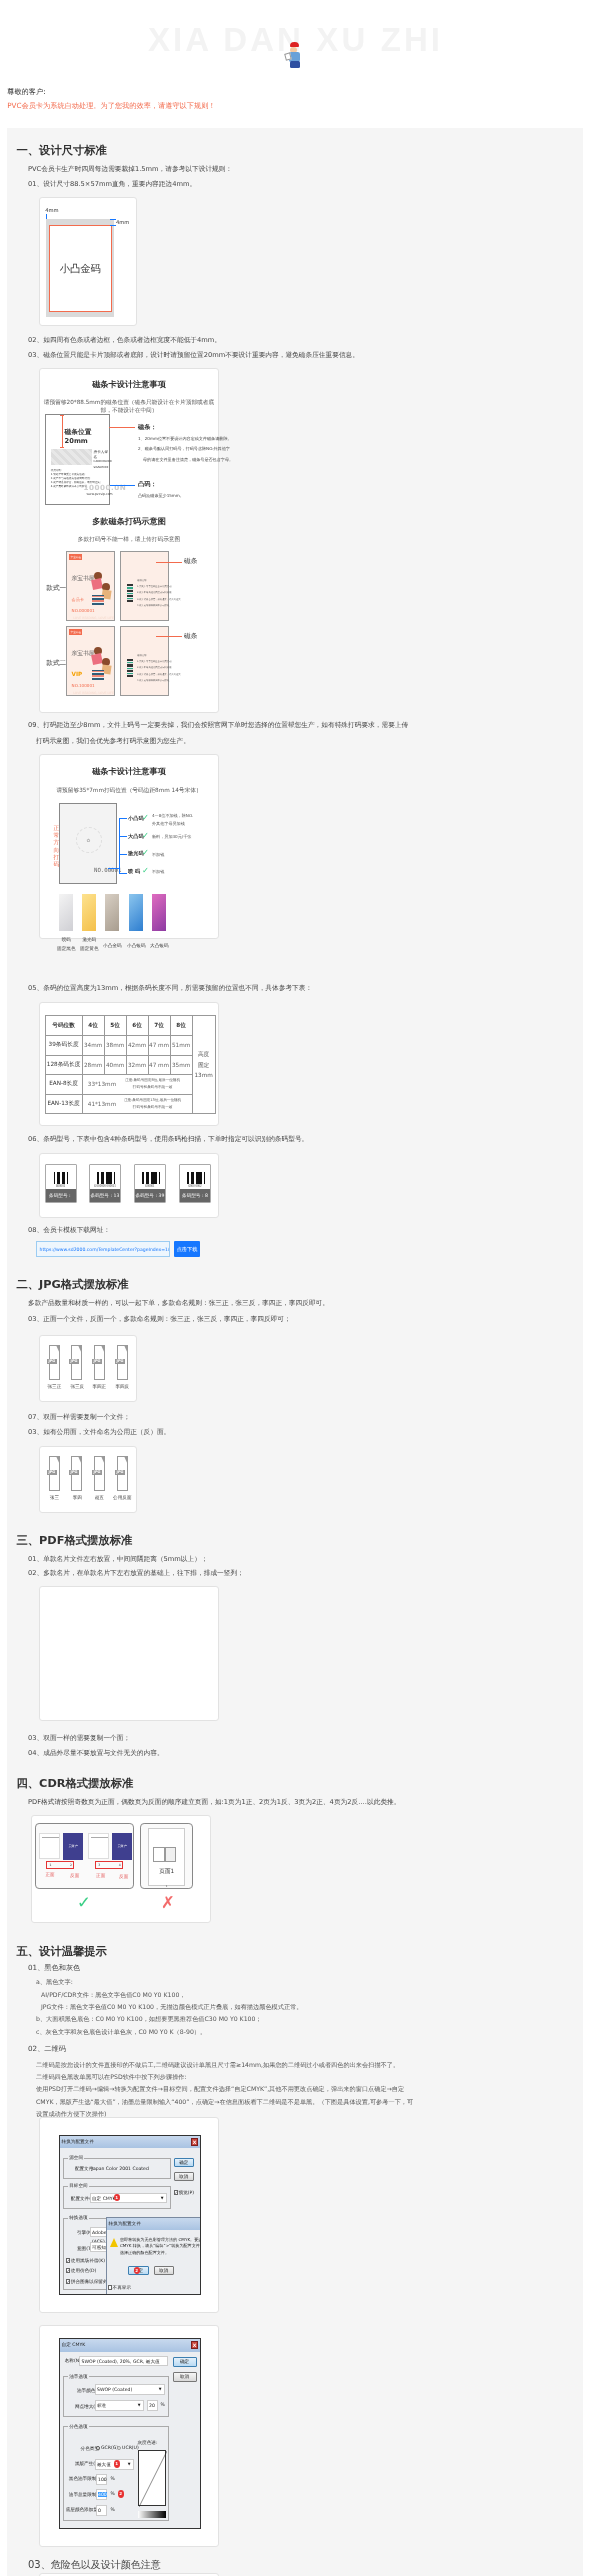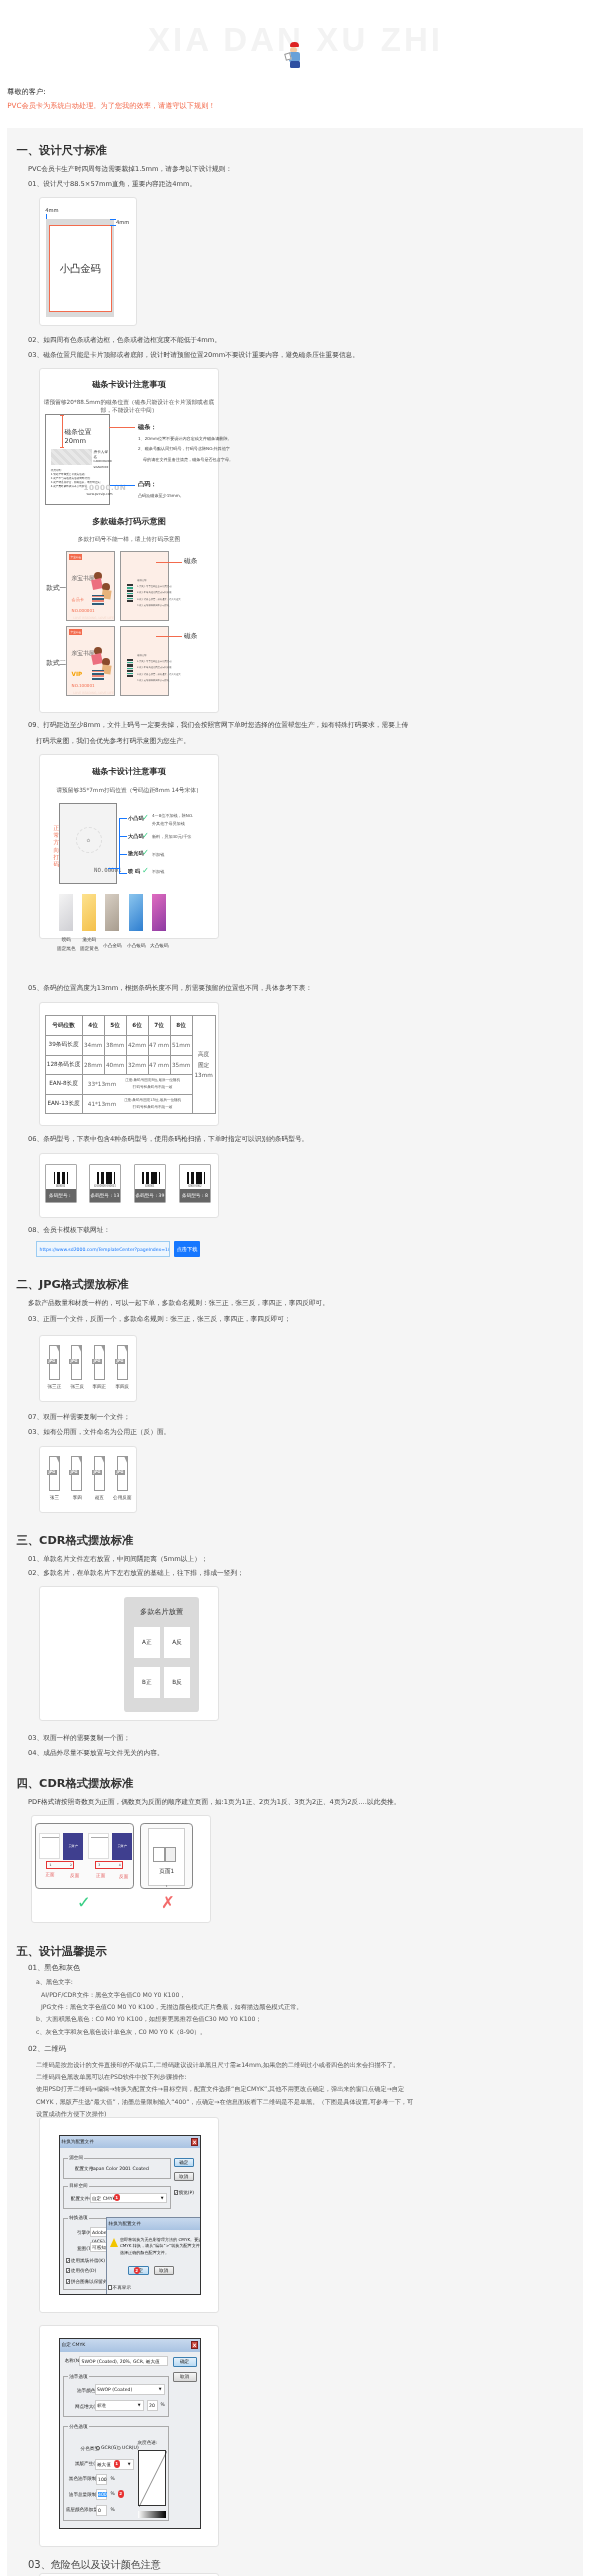--- a/index.html
+++ b/index.html
@@ -39,21 +39,21 @@
 .sd-vline{position:absolute;left:6.2px;top:15.5px;width:0.5px;height:13.4px;background:#1677ff}
 .sd-hline1{position:absolute;left:70px;top:20.6px;width:6.2px;height:0.5px;background:#1677ff}
 .sd-hline2{position:absolute;left:70px;top:27px;width:6.2px;height:0.5px;background:#1677ff}
 
 .h2c{position:absolute;width:100%;text-align:center;font-weight:bold;color:#333}
 .subc{position:absolute;width:100%;text-align:center;font-size:5.7px;color:#555}
 .mcard{position:absolute;left:4.6px;top:45px;width:65px;height:91px;border:0.5px solid #888;background:#fff}
 .mc-arrow{position:absolute;left:16px;top:0;width:0.5px;height:33px;background:#f36b4d}
 .mc-arrow:before,.mc-arrow:after{content:"";position:absolute;left:-1.5px;width:3.6px;height:1px;background:#f36b4d}
 .mc-arrow:before{top:0}.mc-arrow:after{bottom:0}
-.mc-label{position:absolute;left:19px;top:13.4px;font-size:6.7px;font-weight:normal;color:#333}
+.mc-label{position:absolute;left:19px;top:13.4px;font-size:6.7px;font-weight:bold;color:#333}
 .mc-sig{position:absolute;left:5.2px;top:34px;width:41px;height:15.5px;background:repeating-linear-gradient(45deg,#ddd 0 3.1px,#e8e8e8 3.1px 6.2px)}
 .mc-sigtx{position:absolute;left:48px;top:35px;font-size:3.6px;color:#333;width:15.5px;line-height:4.6px}
 .mc-usage{position:absolute;left:5.2px;top:54px;font-size:2.6px;line-height:4.1px;color:#333;white-space:nowrap}
 .mc-num{position:absolute;left:38px;top:68px;font-size:7.2px;font-weight:bold;color:#ccc;letter-spacing:0.5px}
 .mc-web{position:absolute;left:41px;top:77px;font-size:3.1px;color:#333}
 .lead{position:absolute;height:0.5px}
 .note-t{position:absolute;font-size:6.2px;font-weight:bold;color:#333}
 .note-l{position:absolute;font-size:4.1px;color:#444;white-space:nowrap}
 
 .row-lab{position:absolute;font-size:6.7px;color:#333}
@@ -430,31 +430,24 @@
     </div>
   <div class="jfile" style="left:77px">
       <div class="badge">JPG</div>
     </div>
   <div class="jname" style="left:4.1px">张三</div>
   <div class="jname" style="left:27px">李四</div>
   <div class="jname" style="left:49px">赵五</div>
   <div class="jname" style="left:72px">公用反面</div>
 </div>
 
-<div class="st" style="top:1533px">三、CDR格式摆放标准</div>
+<div class="st" style="top:1533px">三、PDF格式摆放标准</div>
 <div class="tx" style="top:1555px">01、单款名片文件左右放置，中间间隔距离（5mm以上）；</div>
 <div class="tx" style="top:1569px">02、多款名片，在单款名片下左右放置的基础上，往下排，排成一竖列；</div>
 <div class="box" style="left:39px;top:1586px;width:180px;height:135px">
-  <div class="cdr-grp" style="left:84px">
-    <div class="t">多款名片放置</div>
-    <div class="cdr-cell" style="left:9.8px;top:30px">A正</div>
-    <div class="cdr-cell" style="left:40px;top:30px">A反</div>
-    <div class="cdr-cell" style="left:9.8px;top:70px">B正</div>
-    <div class="cdr-cell" style="left:40px;top:70px">B反</div>
-  </div>
 </div>
 <div class="tx" style="top:1734px">03、双面一样的需要复制一个面；</div>
 <div class="tx" style="top:1749px">04、成品外尽量不要放置与文件无关的内容。</div>
 
 <div class="st" style="top:1776px">四、CDR格式摆放标准</div>
 <div class="tx" style="top:1798px">PDF格式请按照奇数页为正面，偶数页为反面的顺序建立页面，如:1页为1正、2页为1反、3页为2正、4页为2反.…以此类推。</div>
 <div class="box" style="left:31px;top:1815px;width:180px;height:108px">
   <div class="pdf-good">
     <div class="bc-front" style="left:3.1px;top:9.3px">
         <div class="l"></div>

